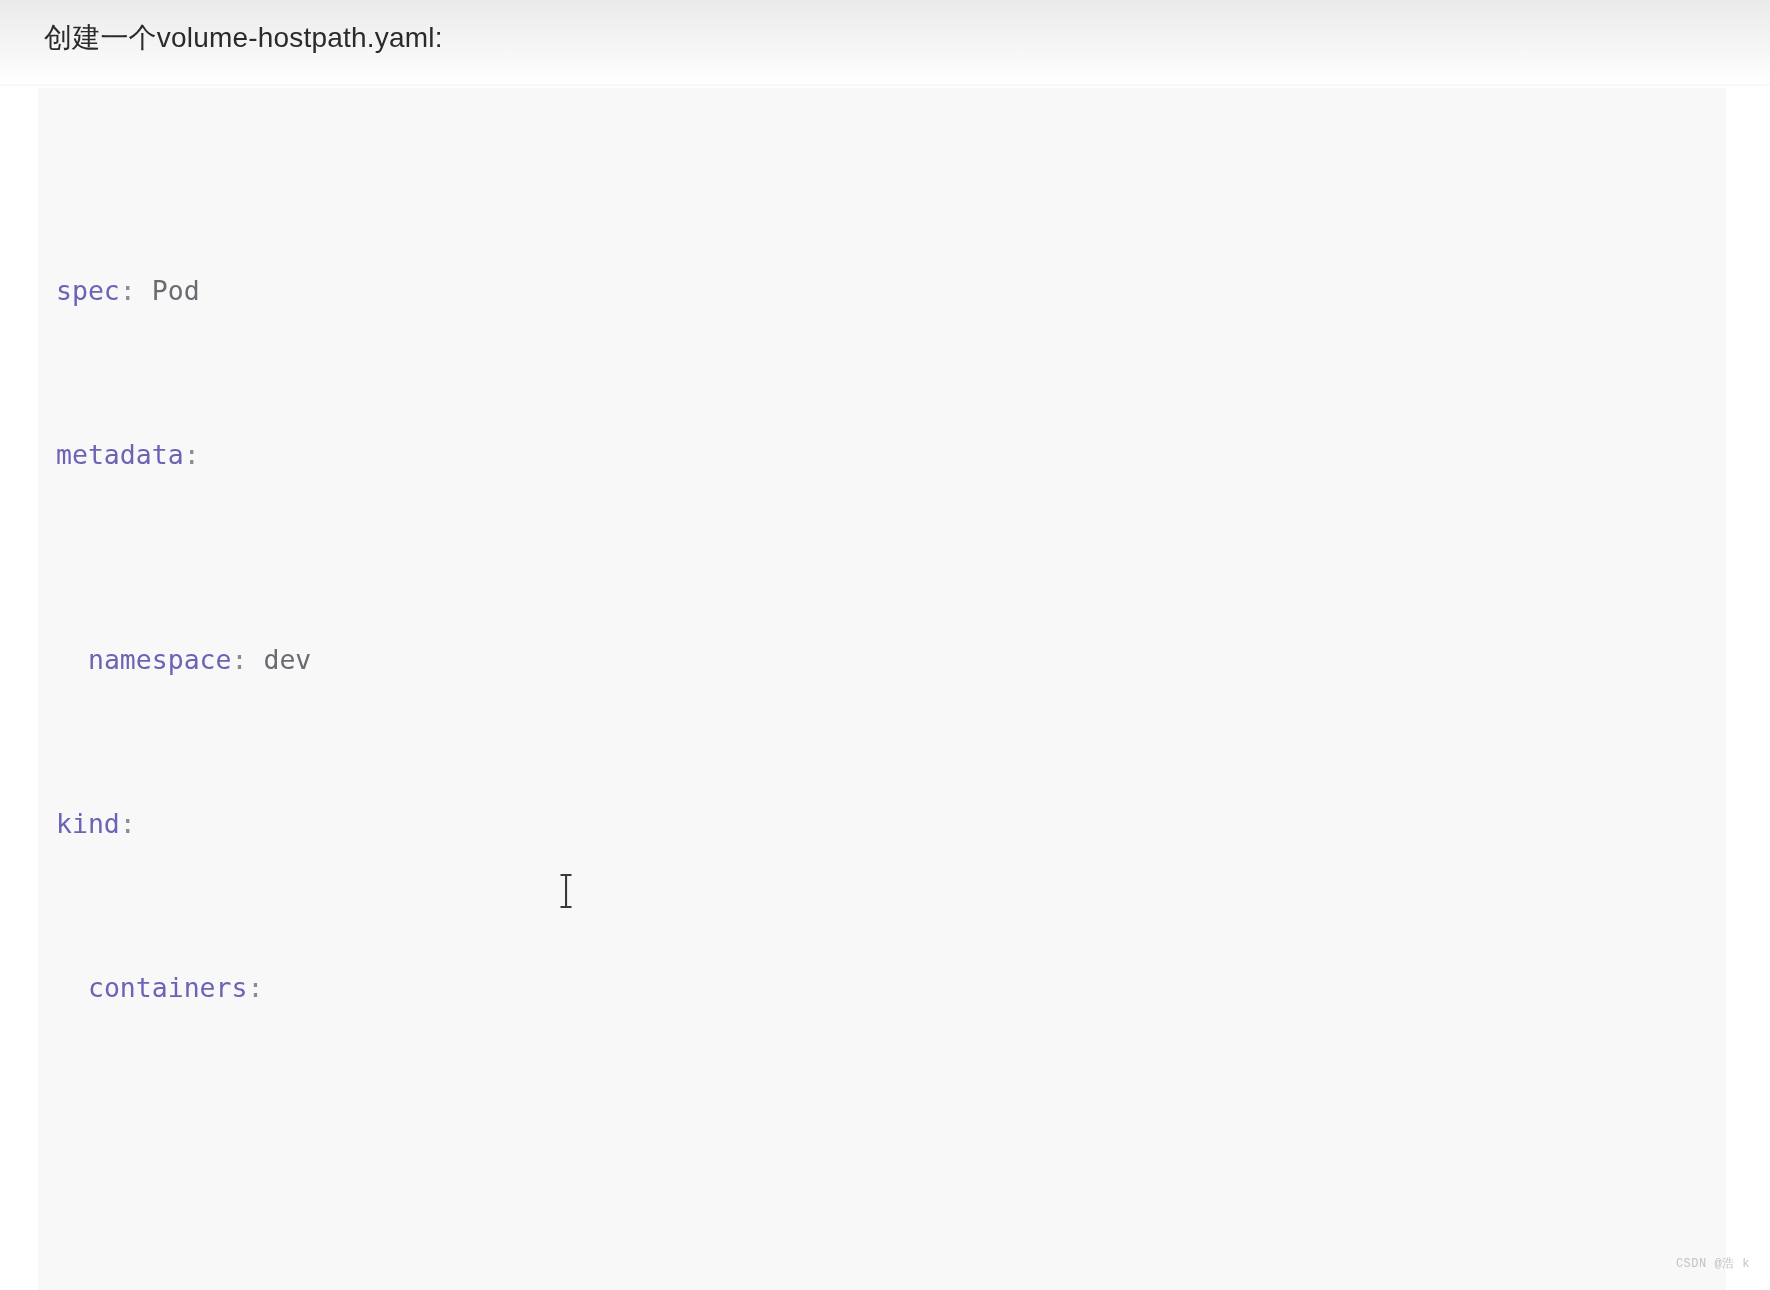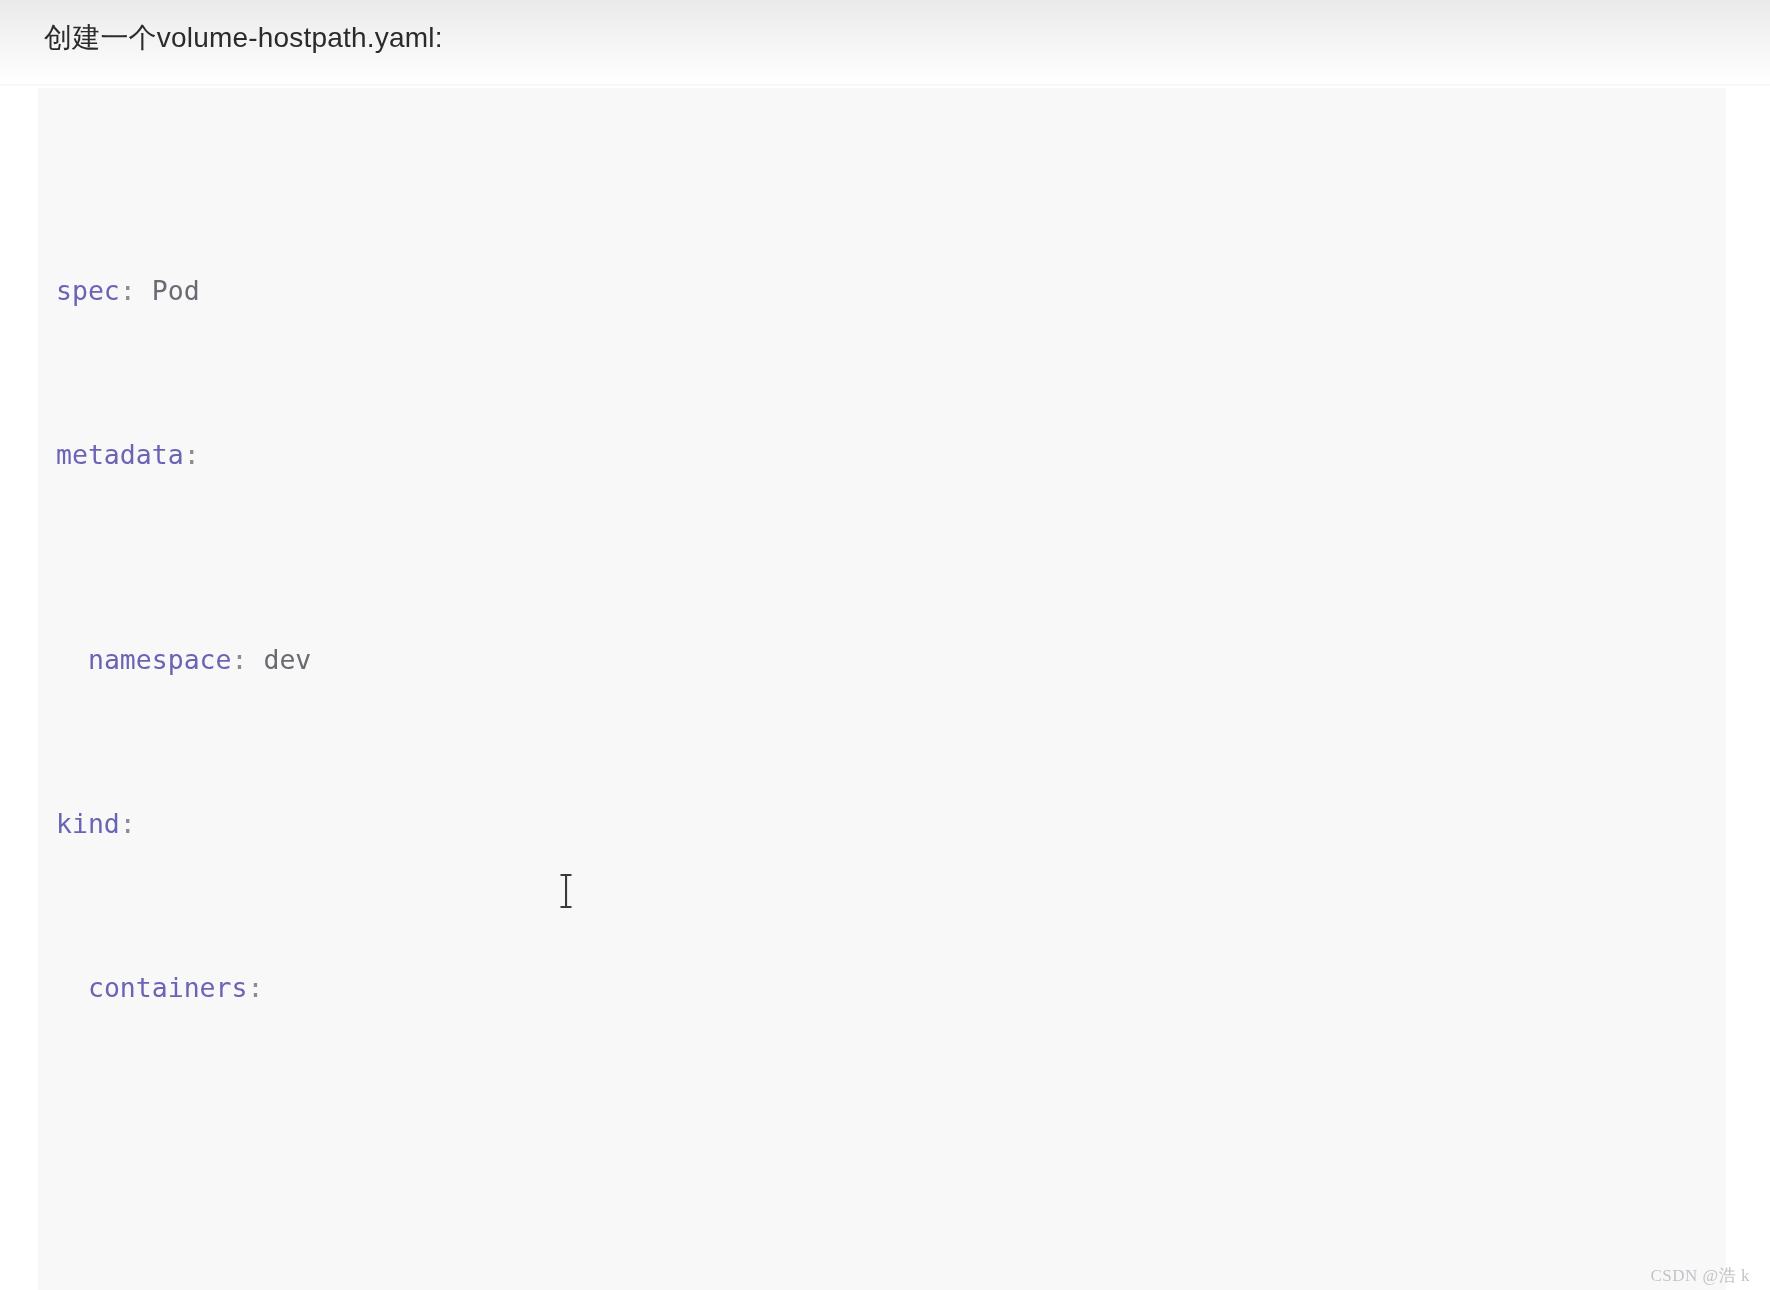--- a/index.html
+++ b/index.html
@@ -81,23 +81,23 @@
   #mouse-cursor {
     position: absolute;
     left: 558px; top: 872px;
     width: 16px; height: 38px;
     pointer-events: none;
   }
 
   
   #watermark {
     position: absolute;
-    right: 20px; bottom: 3px;
-    font-family: Liberation Serif, serif;
-    font-size: 17px;
+    right: 20px; bottom: 18px;
+    font-family: Liberation Mono, monospace;
+    font-size: 12px;
     color: #c3c3c8;
     letter-spacing: 0.5px;
     white-space: nowrap;
   }
 </style>
 </head>
 <body>
 
 <div id="page-bg-gradient"></div>
 <div id="page-bg-gradient-bottomline"></div>

